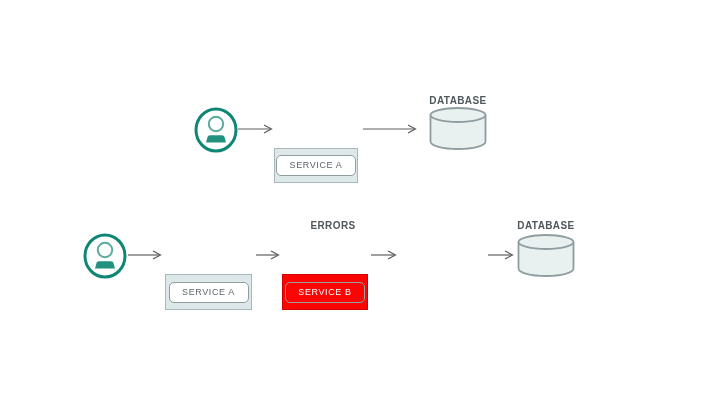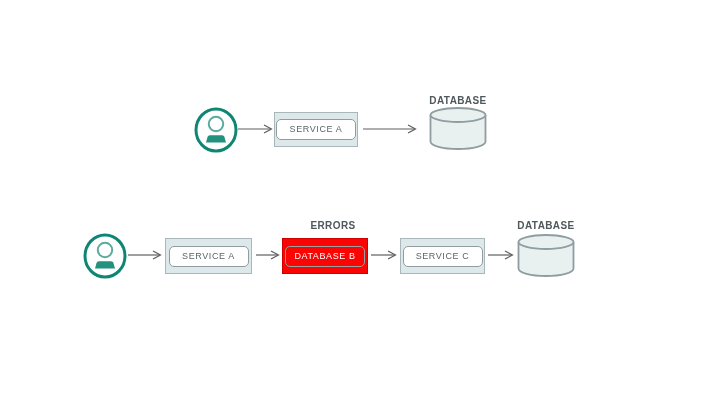--- a/index.html
+++ b/index.html
@@ -18,21 +18,21 @@
   }
   html,body{margin:0;padding:0;background:#ffffff;}
   .canvas{
     position:relative;width:720px;height:405px;background:#ffffff;overflow:hidden;
     font-family:"Liberation Sans", sans-serif;
   }
   .flow{position:absolute;inset:0;}
   .actor{position:absolute;}
   .node{
     position:absolute;display:flex;align-items:center;justify-content:center;
-    background:var(--node-fill);border:1px solid var(--node-border);box-sizing:border-box;
+    background:var(--node-fill);border:1px solid var(--node-border);box-sizing:border-box;margin-top:36px;
   }
   .node-inner{
     background:#ffffff;border:1px solid var(--inner-border);border-radius:5px;
     font-size:9px;letter-spacing:0.6px;color:var(--text-gray);
     padding:5px 8px;min-width:62px;text-align:center;white-space:nowrap;line-height:1;
   }
   .node.error{background:var(--error-red);border-color:var(--error-border);}
   .node.error .node-inner{background:var(--error-red);color:#ffffff;border-color:#9aa0a0;}
   .caption{
     position:absolute;font-size:10px;font-weight:bold;letter-spacing:0.4px;
@@ -105,31 +105,28 @@
       <div class="node-inner">SERVICE A</div>
     </div>
 
     <svg class="arrow" style="left:256px;top:249px;" width="24" height="12">
       <line x1="0" y1="6" x2="22" y2="6"></line>
         <path d="M15 2 L22.5 6 L15 10"></path>
     </svg>
 
     <div class="caption" style="left:290px;top:220px;width:86px;">ERRORS</div>
     <div class="node error" style="left:282px;top:238px;width:86px;height:36px;">
-      <div class="node-inner">DATABASE B</div>
+      <div class="node-inner">SERVICE B</div>
     </div>
 
     <svg class="arrow" style="left:371px;top:249px;" width="26" height="12">
       <line x1="0" y1="6" x2="24" y2="6"></line>
         <path d="M17 2 L24.5 6 L17 10"></path>
     </svg>
 
-    <div class="node" style="left:400px;top:238px;width:85px;height:36px;">
-      <div class="node-inner">SERVICE C</div>
-    </div>
 
     <svg class="arrow" style="left:488px;top:249px;" width="26" height="12">
       <line x1="0" y1="6" x2="24" y2="6"></line>
         <path d="M17 2 L24.5 6 L17 10"></path>
     </svg>
 
     <div class="caption" style="left:514px;top:220px;width:64px;">DATABASE</div>
     <div class="cyl" style="left:517px;top:233px;">
       <svg width="58" height="45" viewBox="0 0 58 45">
         <path class="shape" d="M1.5 9 L1.5 35.5 A27.5 7.5 0 0 0 56.5 35.5 L56.5 9"></path>

